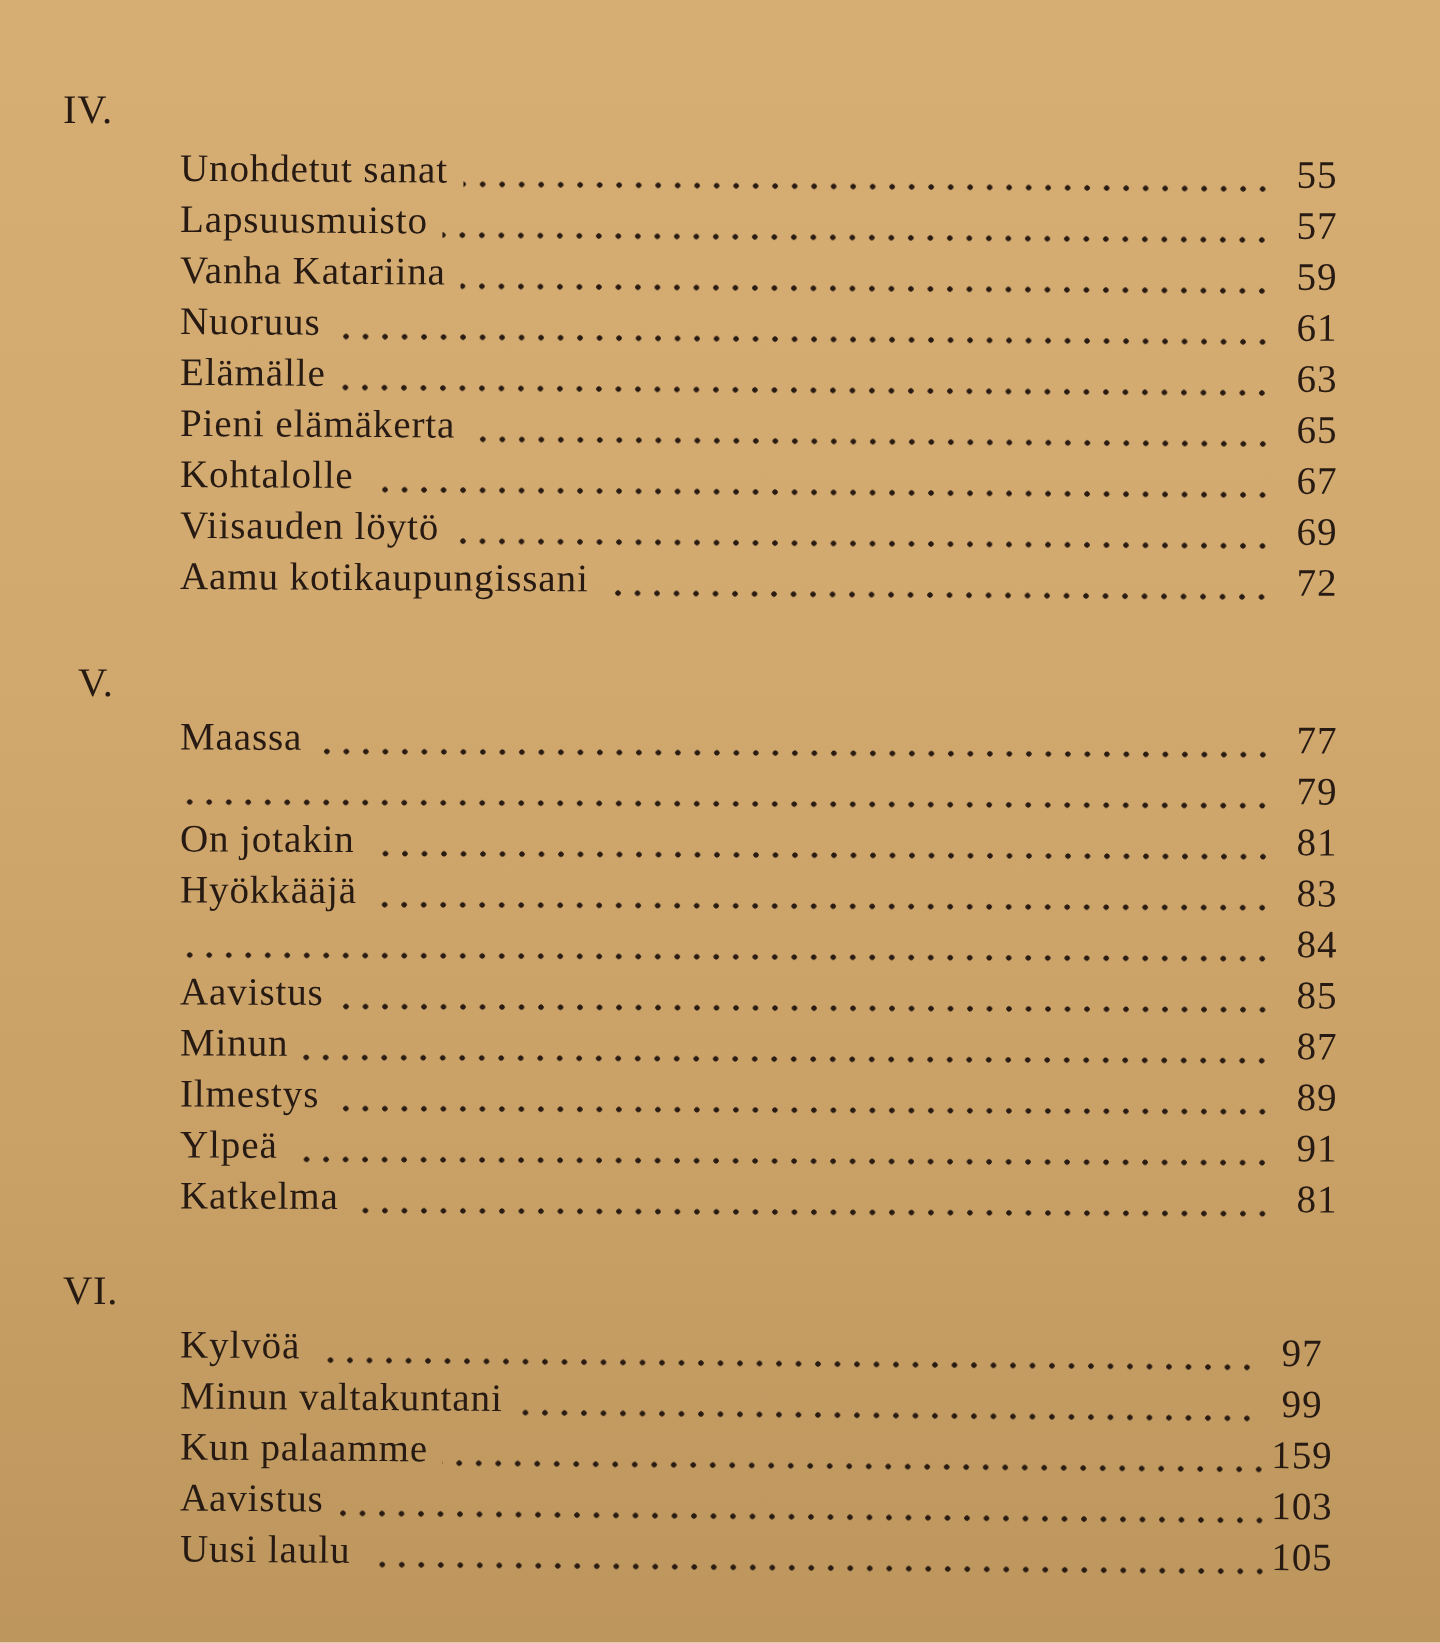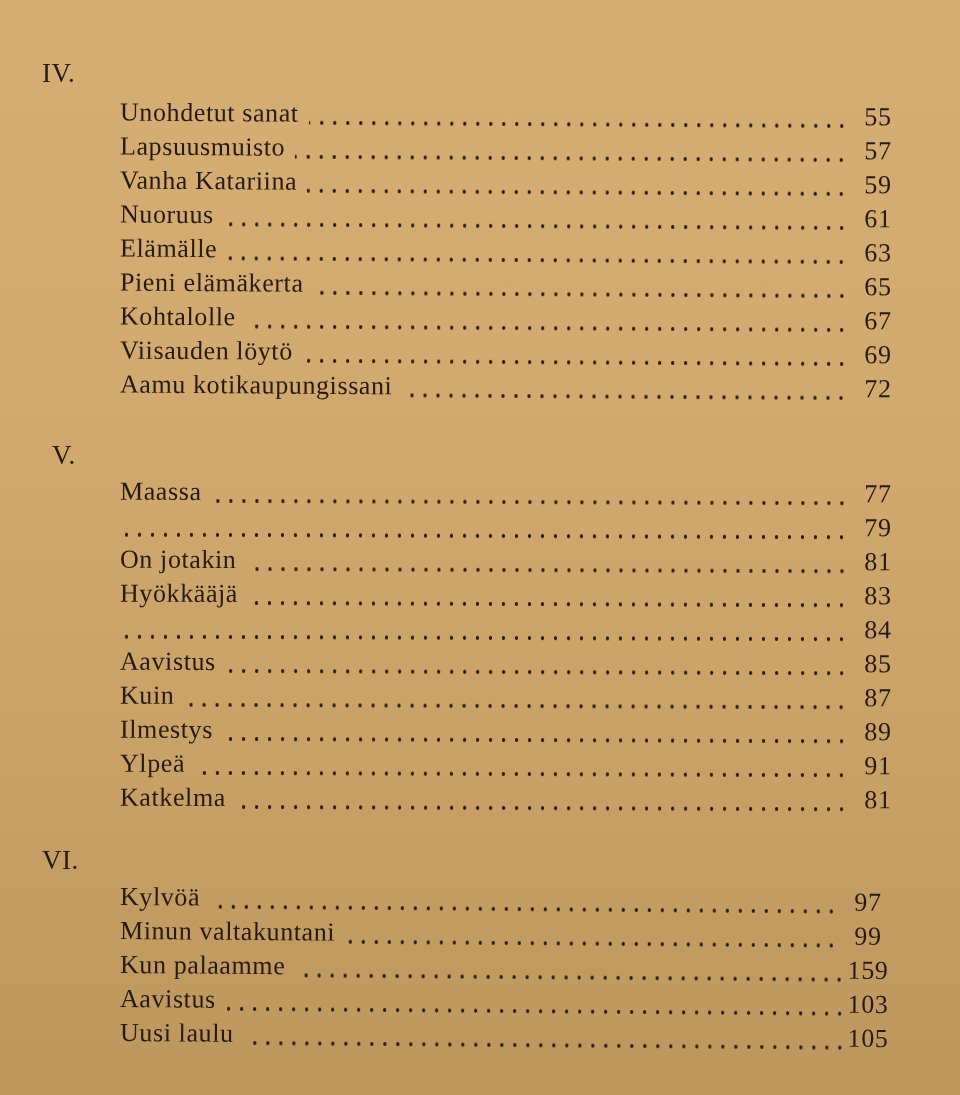--- a/index.html
+++ b/index.html
@@ -105,21 +105,21 @@
   <div class="entry" style="top:614px; transform:rotate(0.2deg);">
     <span class="leader"></span>
     <span class="page-num">84</span>
   </div>
   <div class="entry" style="top:648px; transform:rotate(0.2deg);">
     <span class="title">Aavistus</span>
     <span class="leader"></span>
     <span class="page-num">85</span>
   </div>
   <div class="entry" style="top:682px; transform:rotate(0.2deg);">
-    <span class="title">Kuin</span>
+    <span class="title">Minun</span>
     <span class="leader"></span>
     <span class="page-num">87</span>
   </div>
   <div class="entry" style="top:716px; transform:rotate(0.2deg);">
     <span class="title">Ilmestys</span>
     <span class="leader"></span>
     <span class="page-num">89</span>
   </div>
   <div class="entry" style="top:750px; transform:rotate(0.2deg);">
     <span class="title">Ylpeä</span>

